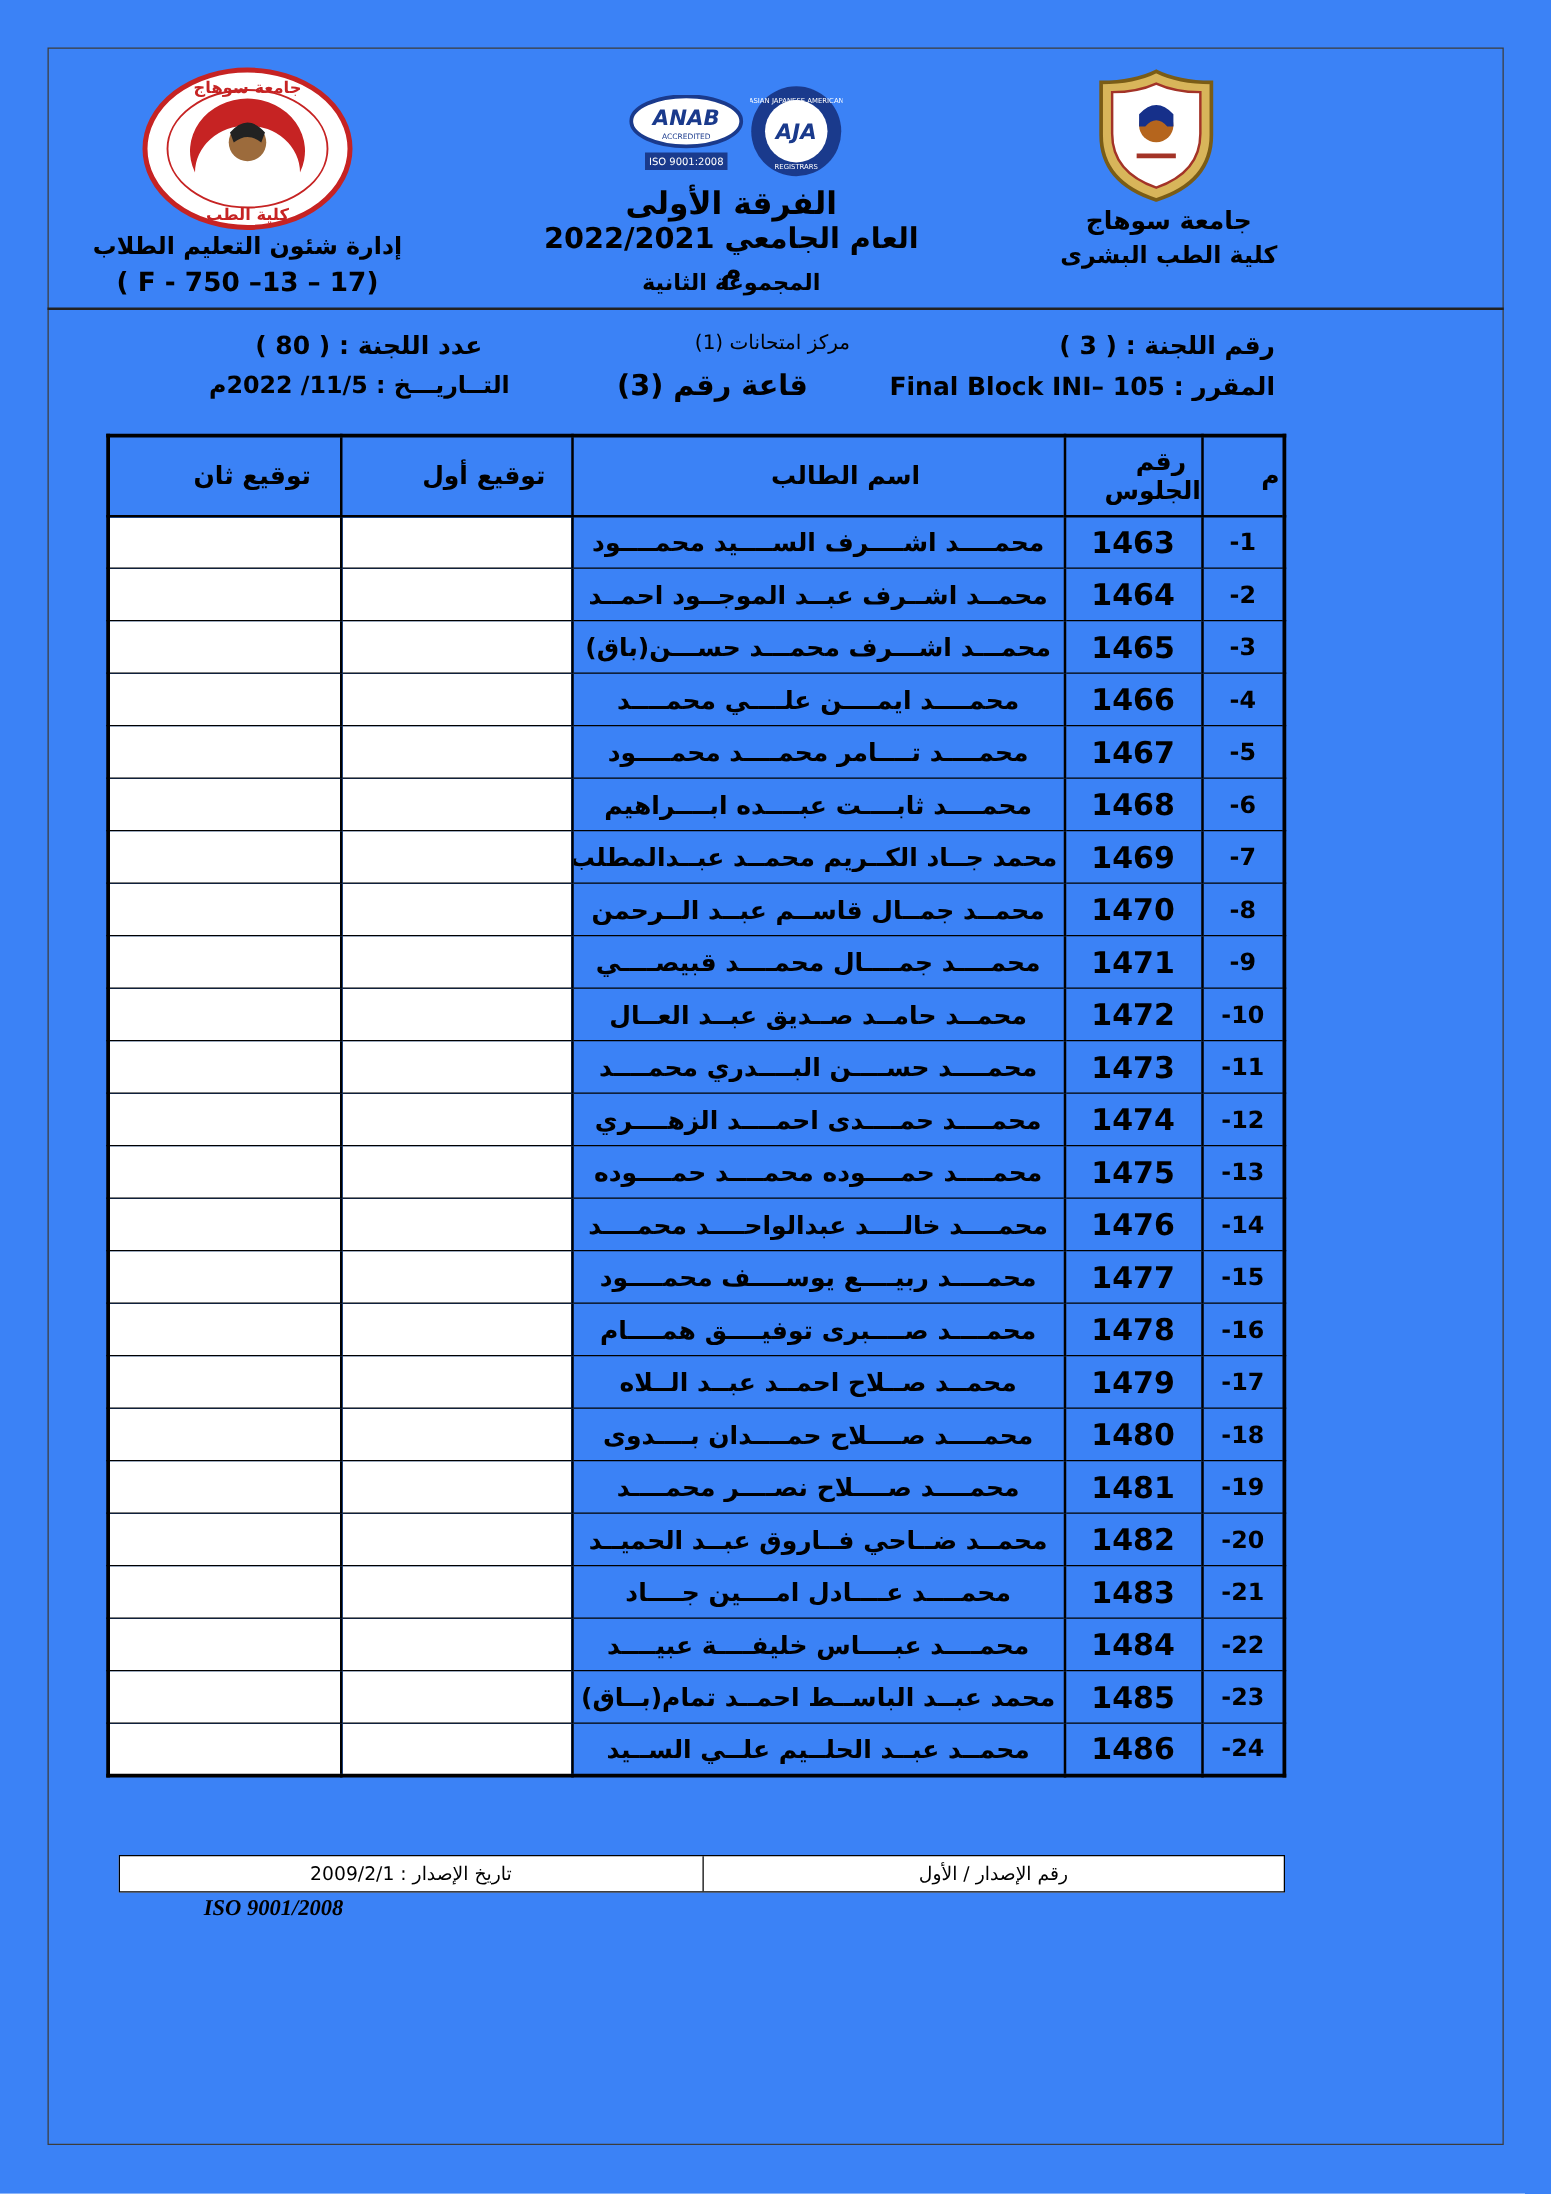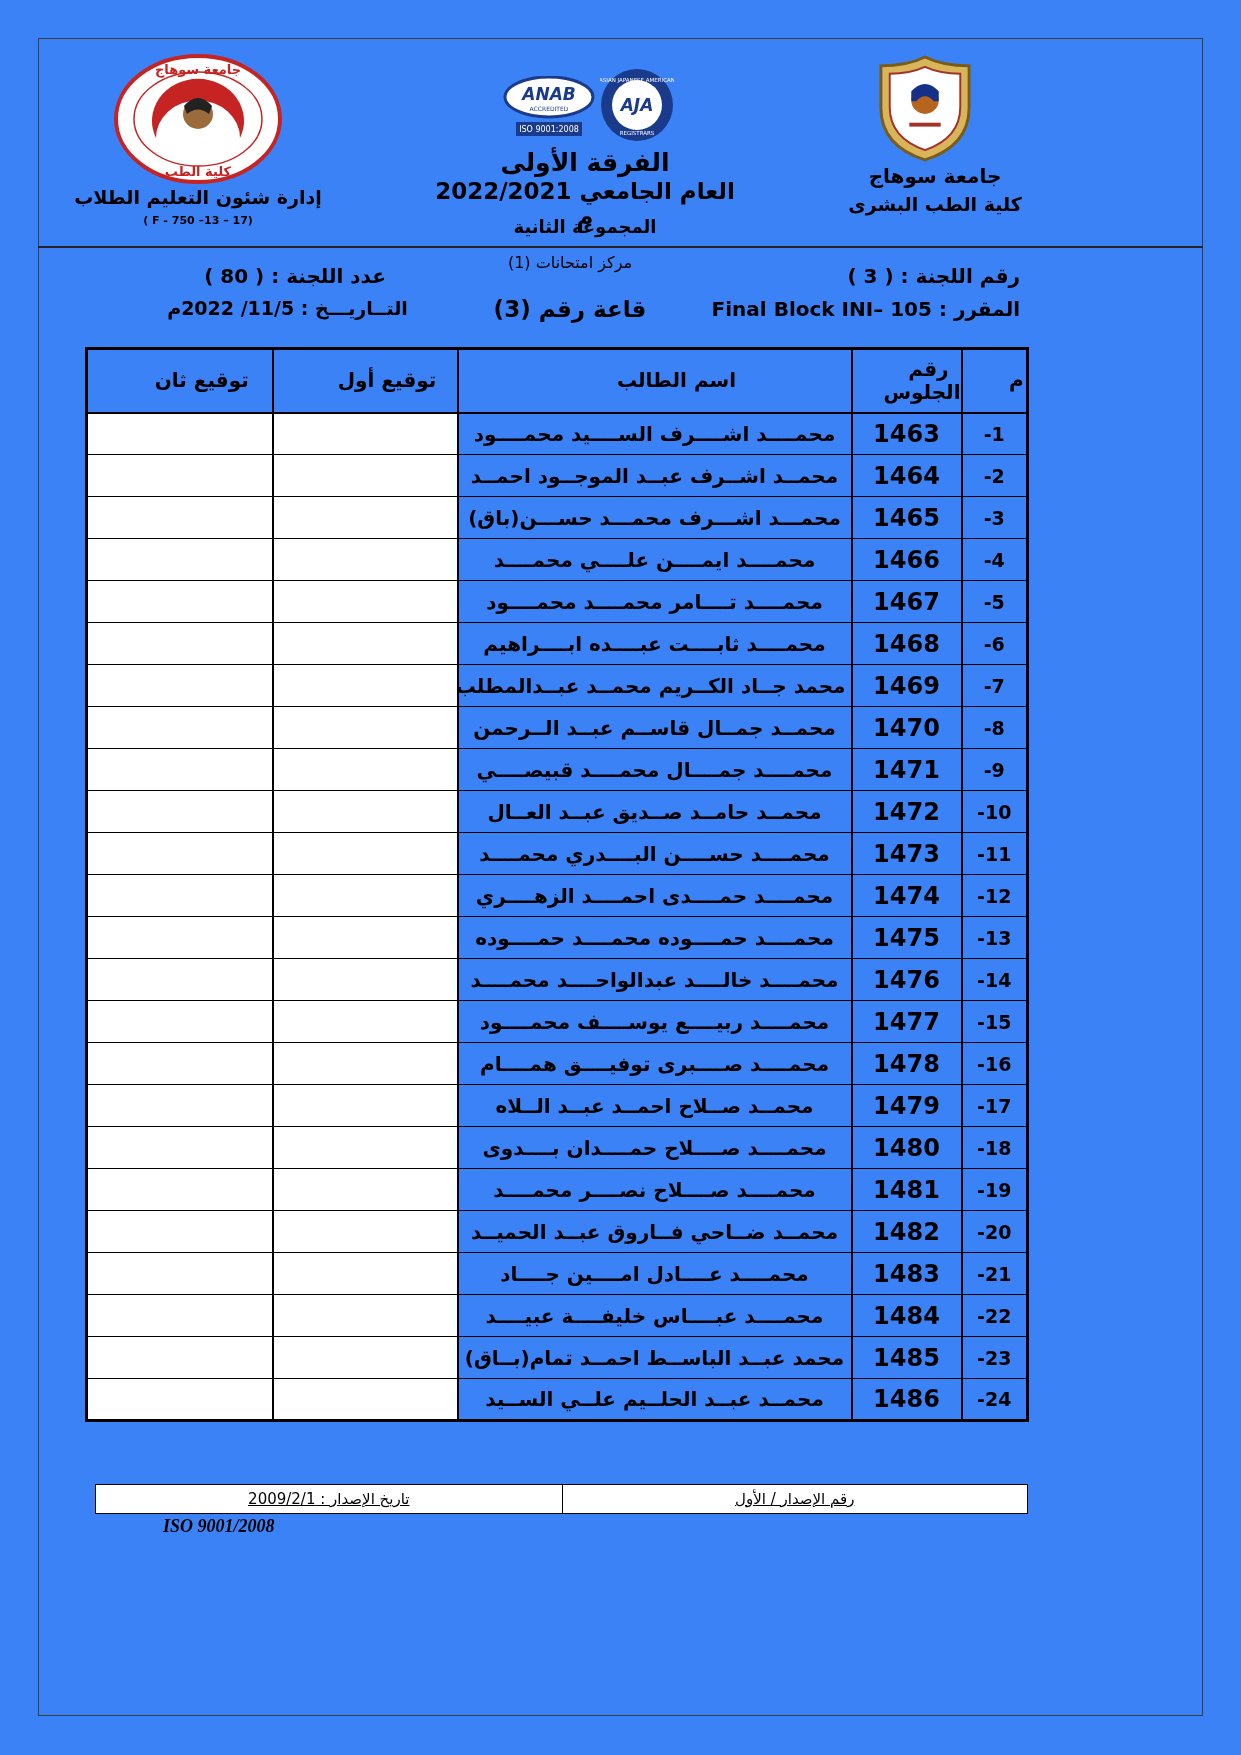--- a/index.html
+++ b/index.html
@@ -24,31 +24,31 @@
   .ctr { text-align: center; }
   .rgt { text-align: right; }
 
   
   .university-name { left:845px; top:164px; width:180px; font-size:20px; }
   .faculty-name    { left:830px; top:193px; width:210px; font-size:19px; }
   .grade-title     { left:455px; top:148px; width:260px; font-size:25px; }
   .academic-year   { left:425px; top:178px; width:320px; font-size:23px; }
   .group-title     { left:470px; top:216px; width:230px; font-size:18px; }
   .admin-office    { left:70px;  top:186px; width:256px; font-size:19px; }
-  .form-code       { left:88px;  top:214px; width:220px; font-size:11px; direction:ltr; }
+  .form-code       { left:88px;  top:214px; width:220px; font-size:21px; direction:ltr; }
 
   .header-divider {
     position:absolute; left:38px; top:246px; width:1165px;
     border-top:2px solid #222;
   }
 
   
   .committee-no   { left:700px; top:264px; width:320px; font-size:20px; }
   .course-name    { left:620px; top:297px; width:400px; font-size:20px; }
-  .exam-center    { left:460px; top:253px; width:220px; font-size:16px; }
+  .exam-center    { left:460px; top:264px; width:220px; font-size:16px;text-align:right; }
   .hall-no        { left:470px; top:296px; width:200px; font-size:23px; }
   .committee-count{ left:175px; top:264px; width:240px; font-size:20px; }
   .exam-date      { left:155px; top:297px; width:265px; font-size:19px; }
 
   
   .roster {
     position:absolute; left:85px; top:347px;
     width:941px;
     border-collapse:collapse;
     border:3px solid #000;
@@ -77,21 +77,20 @@
 
   
   .footer-bar {
     position:absolute; left:95px; top:1484px; width:933px; height:30px;
     border:1.5px solid #000; display:flex; flex-direction:row; direction:rtl;
     background:#fff;
   }
   .footer-cell {
     width:50%; display:flex; align-items:center; justify-content:center;
     font-size:15px;
-    text-decoration:underline;
   }
   .footer-cell.right-cell { border-left:1.5px solid #000; }
   .iso-note {
     position:absolute; left:163px; top:1516px;
     font-family:"Liberation Serif", serif;
     font-style:italic; font-weight:700; font-size:18px; direction:ltr;
   }
 
   
   .faculty-seal { left:112px; top:52px; width:172px; height:134px; }

